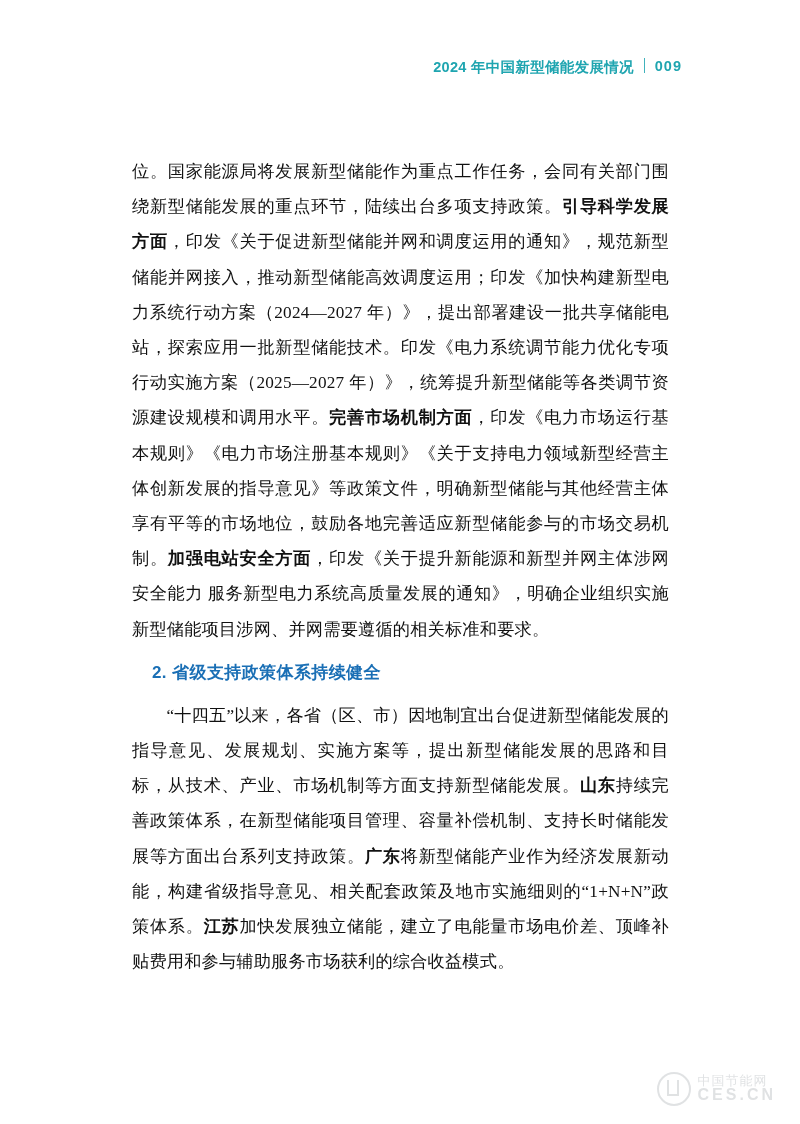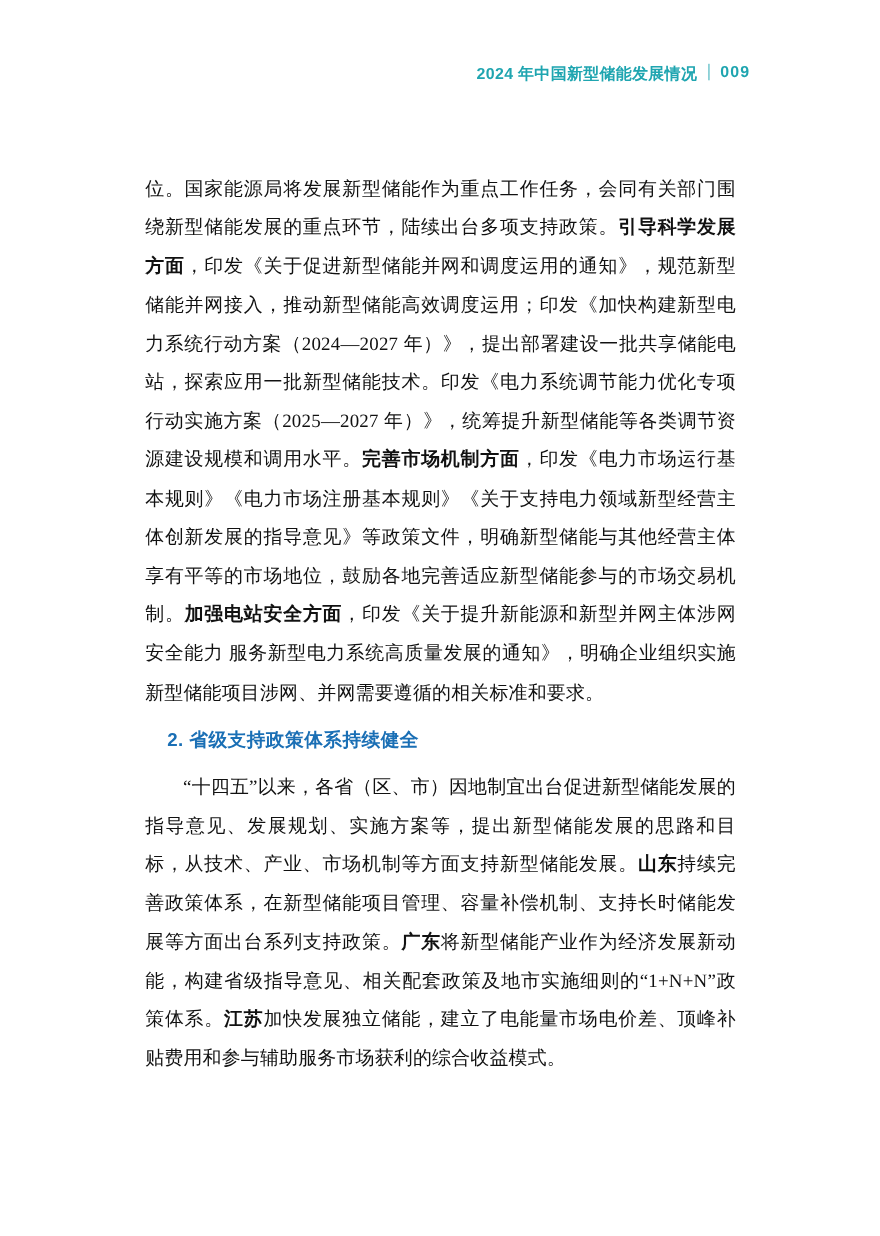--- a/index.html
+++ b/index.html
@@ -145,14 +145,21 @@
   <div class="content">
 
     <p><span>位。国家能源局将发展新型储能作为重点工作任务，会同有关部门围绕新型储能发展的重点环节，陆续出台多项支持政策。</span><b>引导科学发展方面</b><span>，印发《关于促进新型储能并网和调度运用的通知》，规范新型储能并网接入，推动新型储能高效调度运用；印发《加快构建新型电力系统行动方案（2024—2027 年）》，提出部署建设一批共享储能电站，探索应用一批新型储能技术。印发《电力系统调节能力优化专项行动实施方案（2025—2027 年）》，统筹提升新型储能等各类调节资源建设规模和调用水平。</span><b>完善市场机制方面</b><span>，印发《电力市场运行基本规则》《电力市场注册基本规则》《关于支持电力领域新型经营主体创新发展的指导意见》等政策文件，明确新型储能与其他经营主体享有平等的市场地位，鼓励各地完善适应新型储能参与的市场交易机制。</span><b>加强电站安全方面</b><span>，印发《关于提升新能源和新型并网主体涉网安全能力 服务新型电力系统高质量发展的通知》，明确企业组织实施新型储能项目涉网、并网需要遵循的相关标准和要求。</span></p>
 
     <div class="section-heading">2. 省级支持政策体系持续健全</div>
 
     <p class="indent"><span>“十四五”以来，各省（区、市）因地制宜出台促进新型储能发展的指导意见、发展规划、实施方案等，提出新型储能发展的思路和目标，从技术、产业、市场机制等方面支持新型储能发展。</span><b>山东</b><span>持续完善政策体系，在新型储能项目管理、容量补偿机制、支持长时储能发展等方面出台系列支持政策。</span><b>广东</b><span>将新型储能产业作为经济发展新动能，构建省级指导意见、相关配套政策及地市实施细则的“1+N+N”政策体系。</span><b>江苏</b><span>加快发展独立储能，建立了电能量市场电价差、顶峰补贴费用和参与辅助服务市场获利的综合收益模式。</span></p>
 
   </div>
 
+  <div class="watermark">
+    <div class="mark"></div>
+    <div class="wm-text">
+      <span class="wm-cn">中国节能网</span>
+      <span class="wm-en">CES.CN</span>
+    </div>
+  </div>
 
 </div>
 
 </body></html>

